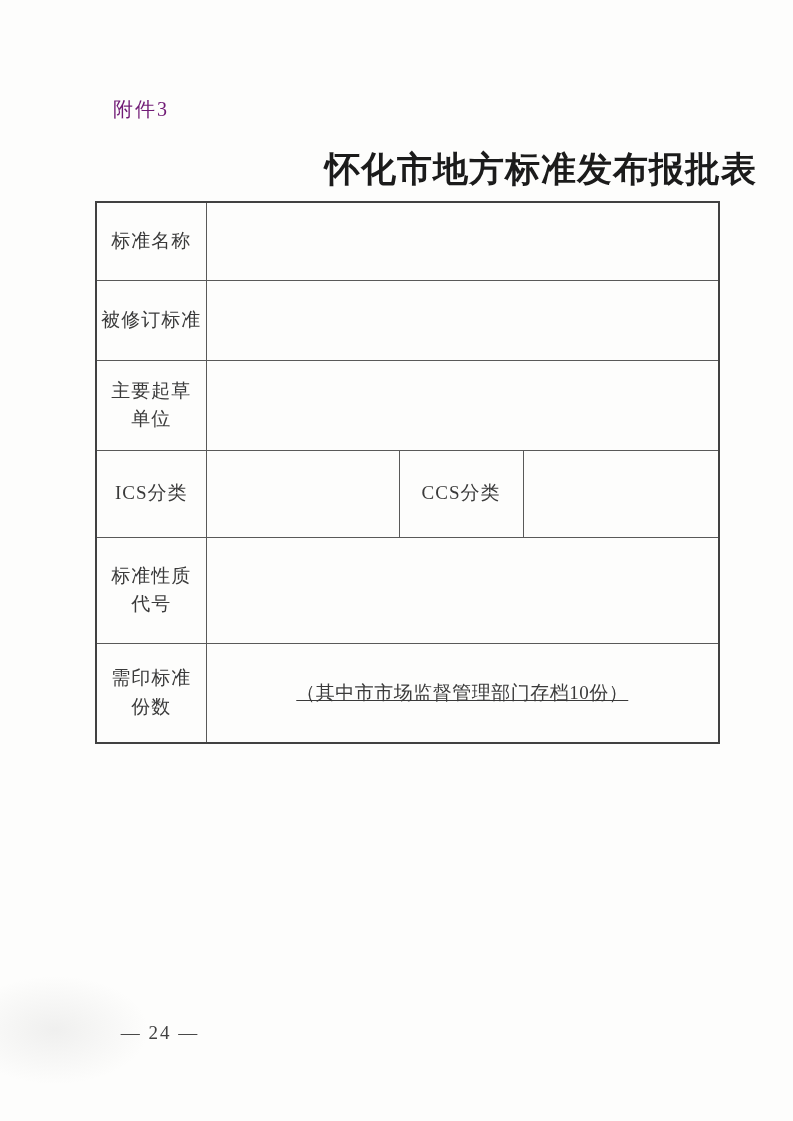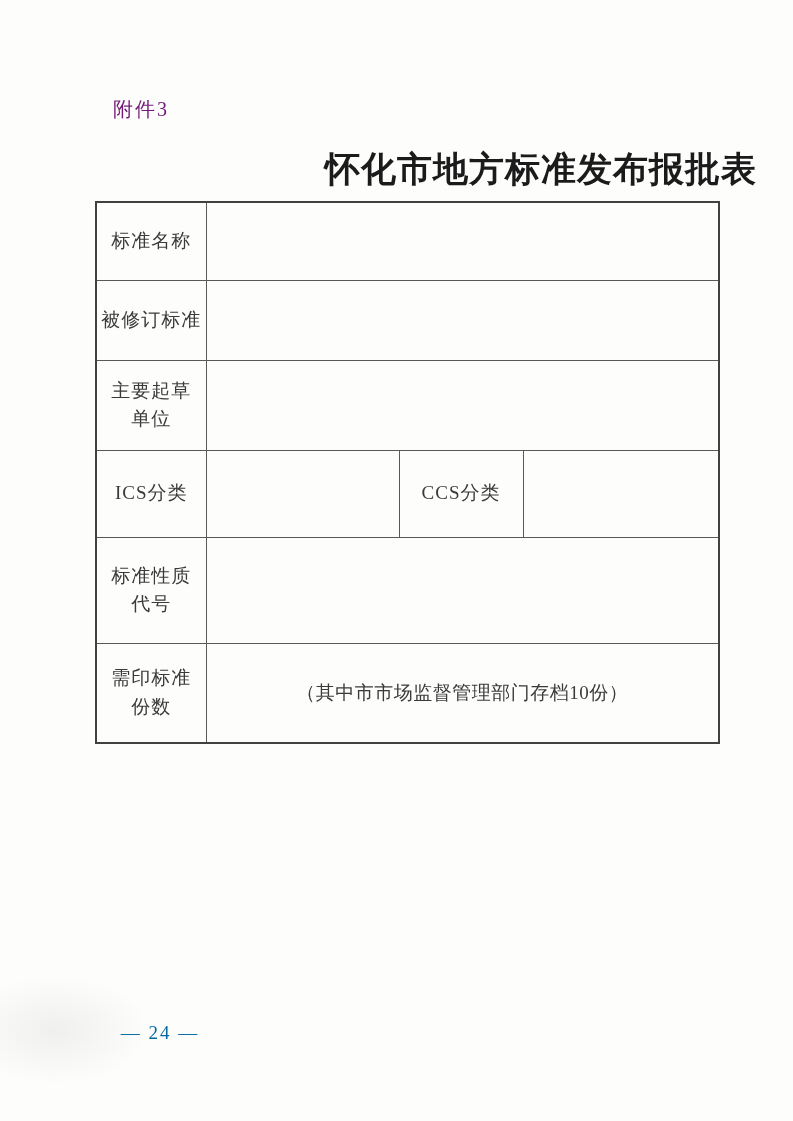--- a/index.html
+++ b/index.html
@@ -42,25 +42,25 @@
     padding: 2px 4px;
     vertical-align: middle;
     font-size: 19px;
     color: #3a3a3a;
     white-space: pre-line;
     line-height: 1.5;
     overflow: hidden;
   }
   td.cell-label { text-align: center; letter-spacing: 1px; }
   td.cell-value { text-align: left; }
-  td.cell-value.centered { text-align: center; letter-spacing: 0.5px; }
+  td.cell-value.centered { text-align: center; letter-spacing: 0.5px; text-decoration: underline; }
   .page-number {
     position: absolute; left: 95px; top: 1022px; width: 130px;
     text-align: center;
-    font-size: 19px; color: #0369a1; letter-spacing: 2px;
+    font-size: 19px; color: #404040; letter-spacing: 2px;
     white-space: nowrap;
   }
 </style>
 </head>
 <body>
 
 <div class="scan-artifact"></div>
 
 <div class="attachment-label">附件3</div>
 

